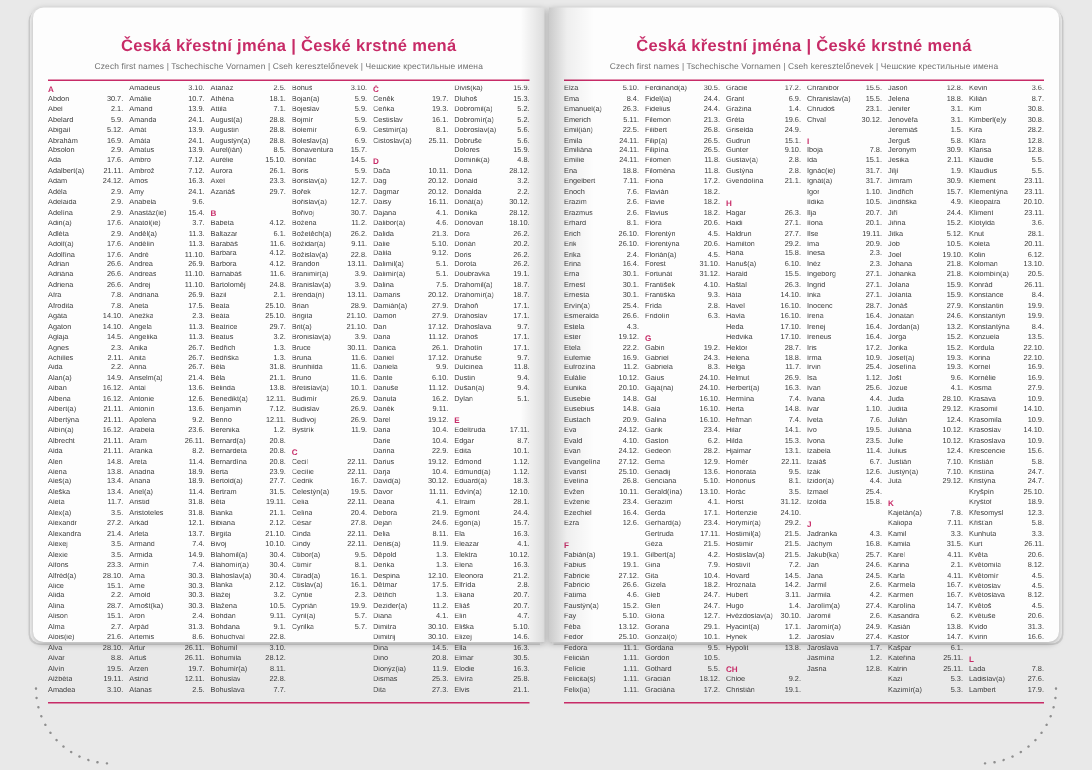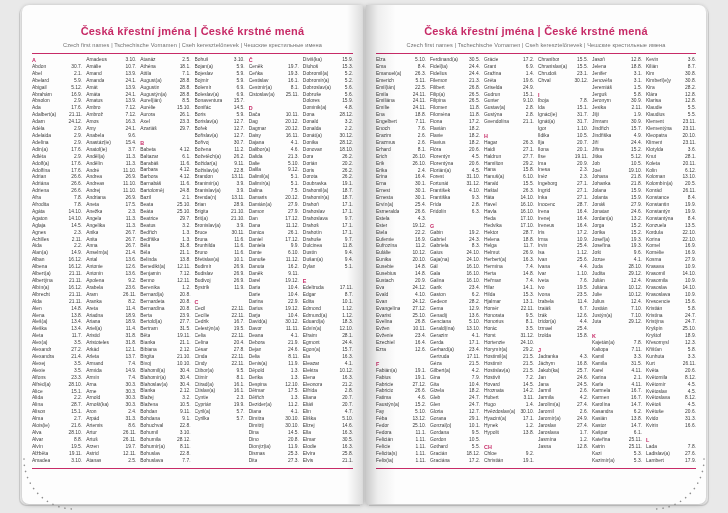--- a/index.html
+++ b/index.html
@@ -2,21 +2,21 @@
 <html style="--accent: #c72b67; --ink: #3c3c3c;"><head>
 <meta charset="utf-8">
 <style>
   :root { --accent:#c72b67; --ink:#3c3c3c; }
   html,body{margin:0;padding:0;}
   body{
     width:728px;height:513px;background:#e9e9e9;position:relative;overflow:hidden;
     font-family:"Liberation Sans","DejaVu Sans",sans-serif;
   }
   .page{
-    position:absolute;top:5px;height:499px;background:#fdfdfd;
+    position:absolute;top:5px;height:423px;background:#fdfdfd;
     box-shadow:0 1px 4px rgba(0,0,0,.28);
   }
   .page.left{left:22px;width:341px;border-radius:7px 0 0 7px;
     box-shadow:0 1px 4px rgba(0,0,0,.28), -2px 1px 0 #f3f3f3, -3px 2px 0 #cfcfcf;}
   .page.right{left:366px;width:340px;border-radius:0 7px 7px 0;
     box-shadow:0 1px 4px rgba(0,0,0,.28), 2px 1px 0 #f3f3f3, 3px 2px 0 #cfcfcf;}
   .page.left::after{
     content:"";position:absolute;right:0;top:0;bottom:0;width:16px;pointer-events:none;
     background:linear-gradient(to right,rgba(0,0,0,0) 0%,rgba(0,0,0,.13) 100%);
   }

